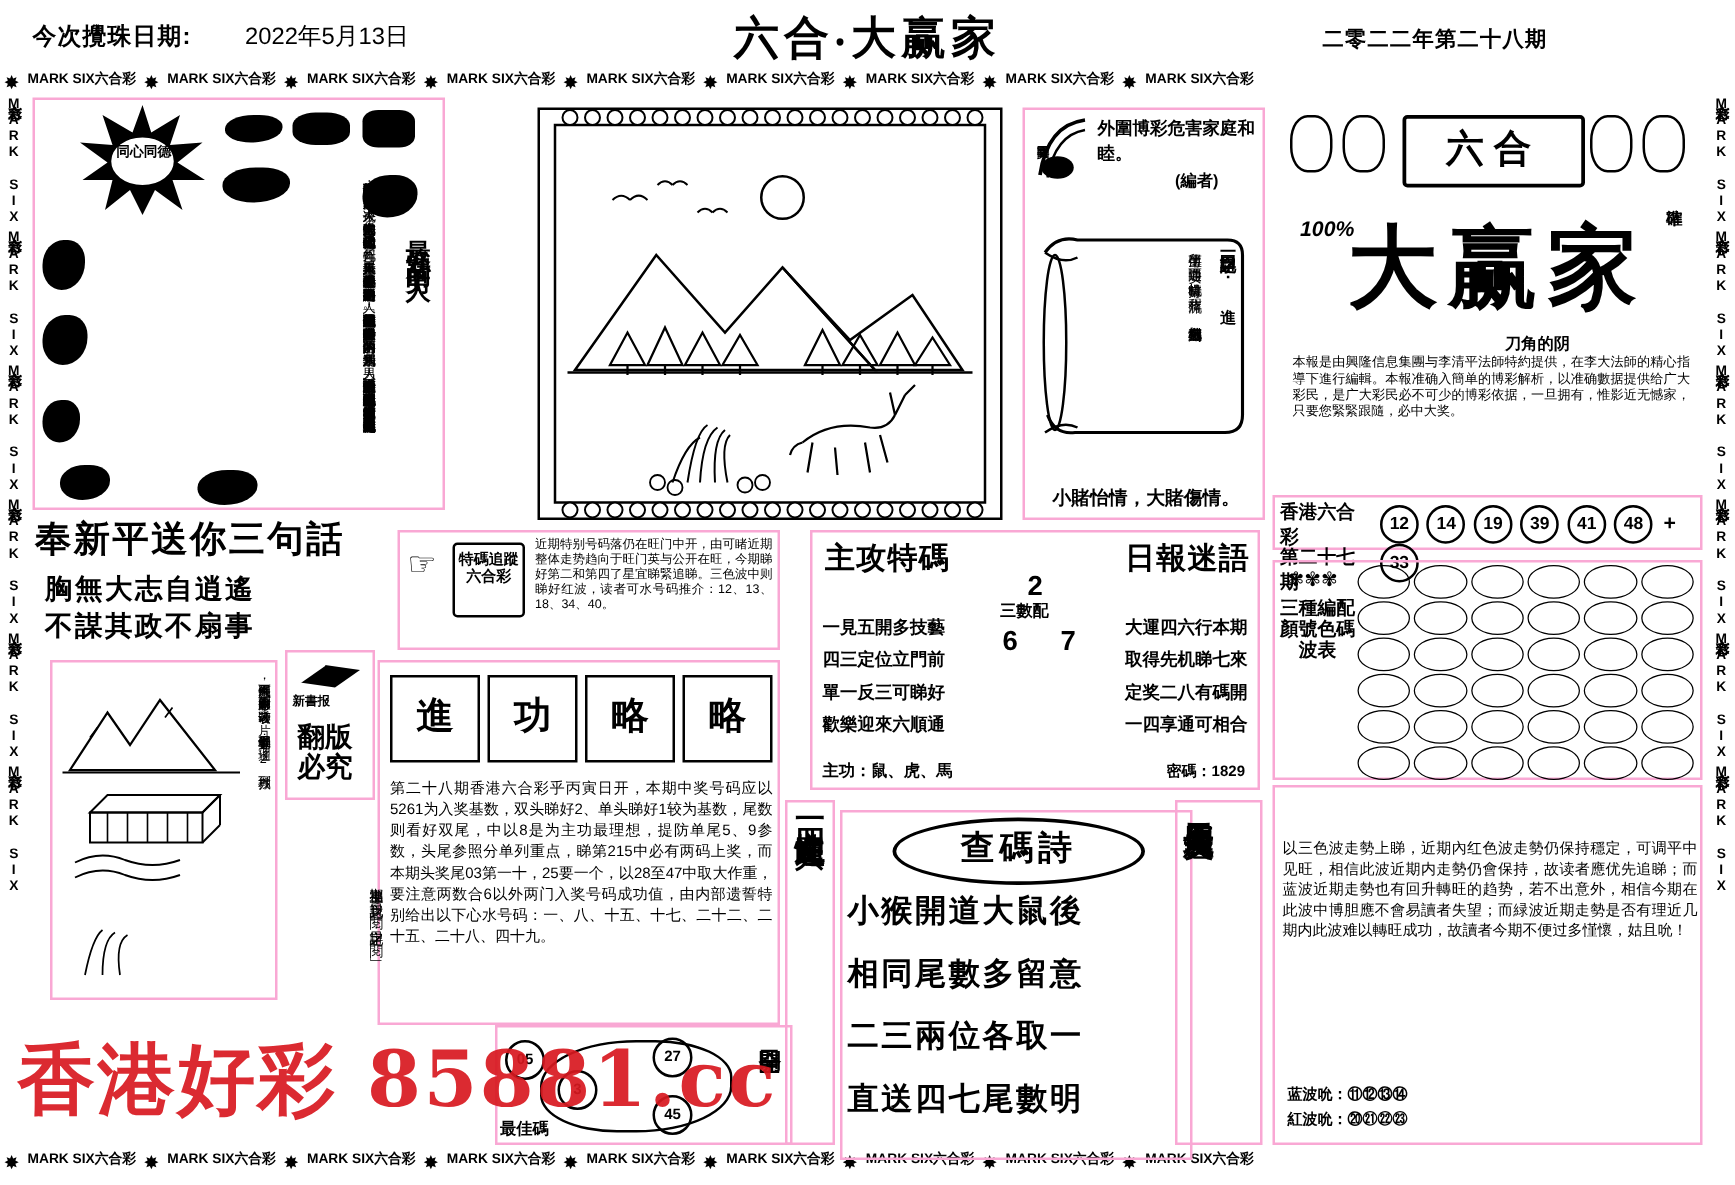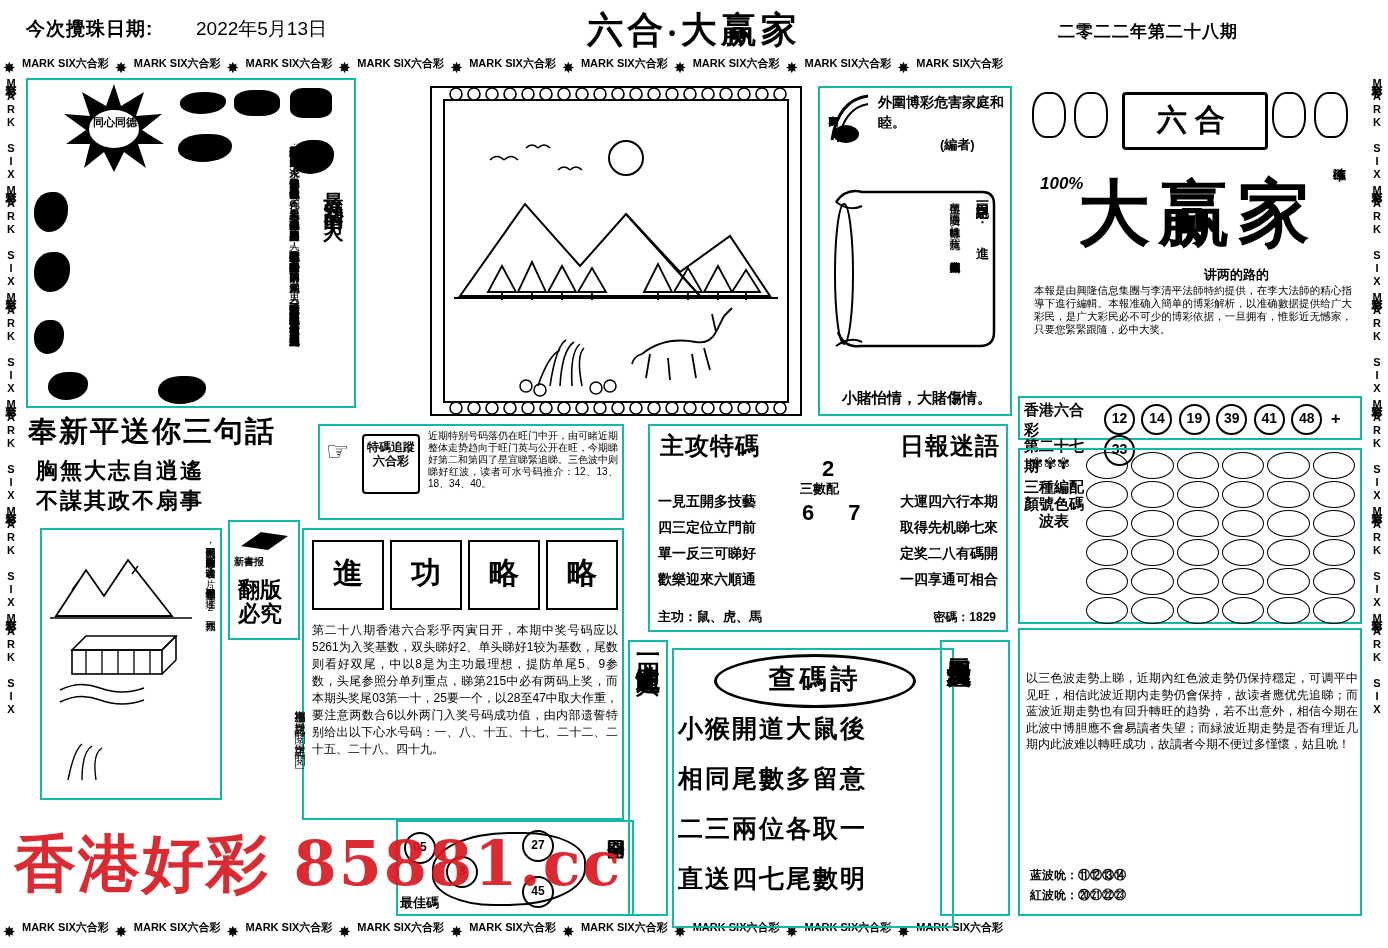--- a/index.html
+++ b/index.html
@@ -31,21 +31,21 @@
   .flower::before{content:"✸";font-size:15px;line-height:13px;}
 
   
   .vstrip{position:absolute;top:74px;width:22px;height:842px;overflow:hidden;font-size:11px;font-weight:bold;}
   .vstrip.left{left:0;}
   .vstrip.right{right:0;}
   .vtext{writing-mode:vertical-rl;text-orientation:upright;line-height:22px;white-space:nowrap;letter-spacing:1px;}
 
   
   .panel{position:absolute;box-sizing:border-box;}
-  .bd{border:2px solid #14b8a6;}
+  .bd{border:2px solid #f9a8d4;}
 
   
   .blob{position:absolute;background:#000;border-radius:50% 40% 55% 45%;}
 
   
   #art{left:26px;top:78px;width:330px;height:330px;}
   #art .art-body{position:absolute;left:42px;top:58px;width:230px;height:262px;font-size:10.5px;line-height:11.6px;
       writing-mode:vertical-rl;text-orientation:upright;letter-spacing:0px;text-align:justify;}
   .sunburst{position:absolute;left:30px;top:2px;width:112px;height:92px;}
   #art .art-vtitle{position:absolute;right:6px;top:96px;font-size:20px;font-weight:bold;
@@ -361,21 +361,21 @@
 
   <div class="panel" id="logo">
     <div class="lantern" style="left:14px;top:14px;"></div>
     <div class="lantern" style="left:56px;top:14px;"></div>
     <div class="lantern" style="right:56px;top:14px;"></div>
     <div class="lantern" style="right:14px;top:14px;"></div>
     <div class="liuhe">六合</div>
     <div class="pct">100%</div>
     <div class="zhun">準確</div>
     <div class="bigword">大赢家</div>
-    <div class="note-h">讲两的路的</div>
+    <div class="note-h">刀角的阴</div>
     <div class="note-b">本報是由興隆信息集團与李清平法師特約提供，在李大法師的精心指導下進行編輯。本報准确入簡单的博彩解析，以准确數据提供给广大彩民，是广大彩民必不可少的博彩依据，一旦拥有，惟影近无憾家，只要您緊緊跟隨，必中大奖。</div>
   </div>
 
   <div class="panel bd" id="res">
     <div class="lbl">
       <div>香港六合彩</div>
       <div style="margin-top:-4px;">第二十七期</div>
     </div>
     <div class="balls">
       <span class="ball">12</span>

